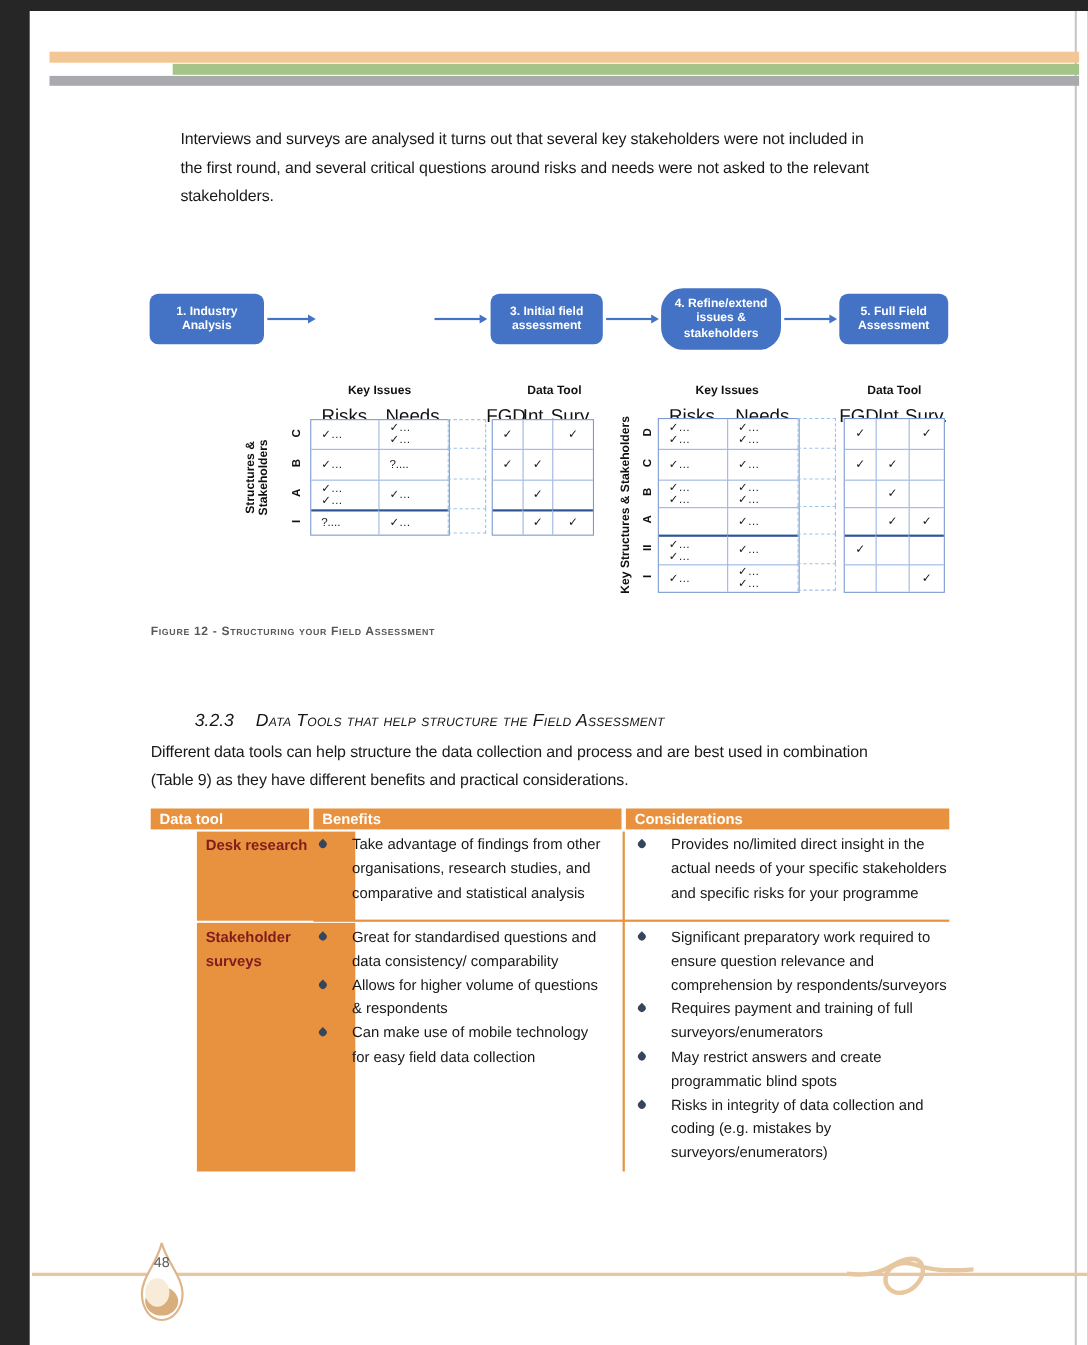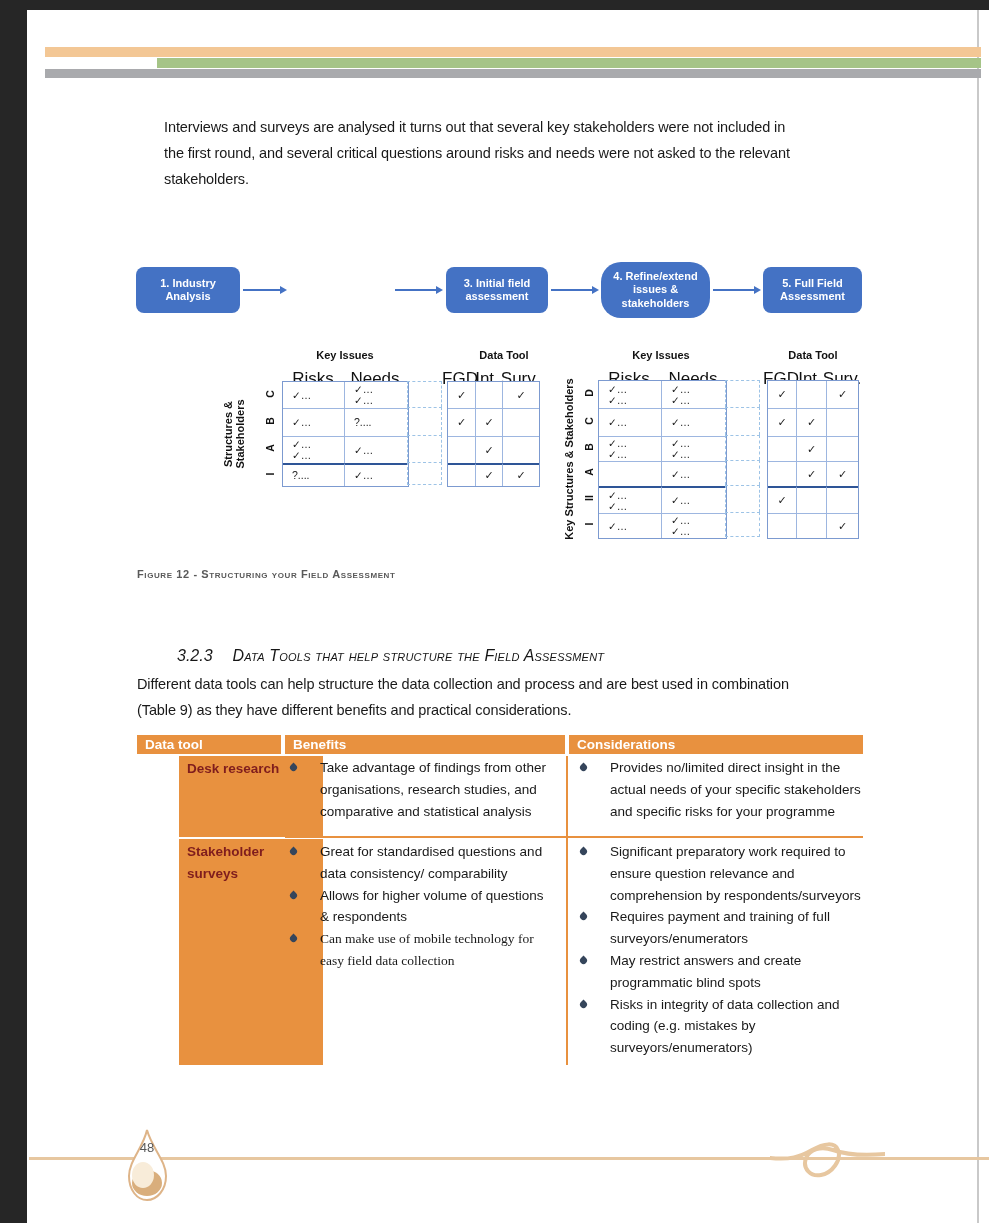--- a/index.html
+++ b/index.html
@@ -351,21 +351,21 @@
         <li>
               <span class="drop"></span>
               <span style="max-width:232px;">Great for standardised questions and data consistency/ comparability</span>
             </li>
         <li>
               <span class="drop"></span>
               <span style="max-width:232px;">Allows for higher volume of questions &amp; respondents</span>
             </li>
         <li>
               <span class="drop"></span>
-              <span style="max-width:232px;font-family:Liberation Serif, serif;">Can make use of mobile technology for easy field data collection</span>
+              <span style="max-width:232px;">Can make use of mobile technology for easy field data collection</span>
             </li>
       </ul>
     </div>
     <div class="t9list" style="left:438px;top:106px;width:288px;">
       <ul>
         <li>
               <span class="drop"></span>
               <span style="max-width:255px;">Significant preparatory work required to ensure question relevance and comprehension by respondents/surveyors</span>
             </li>
         <li>

